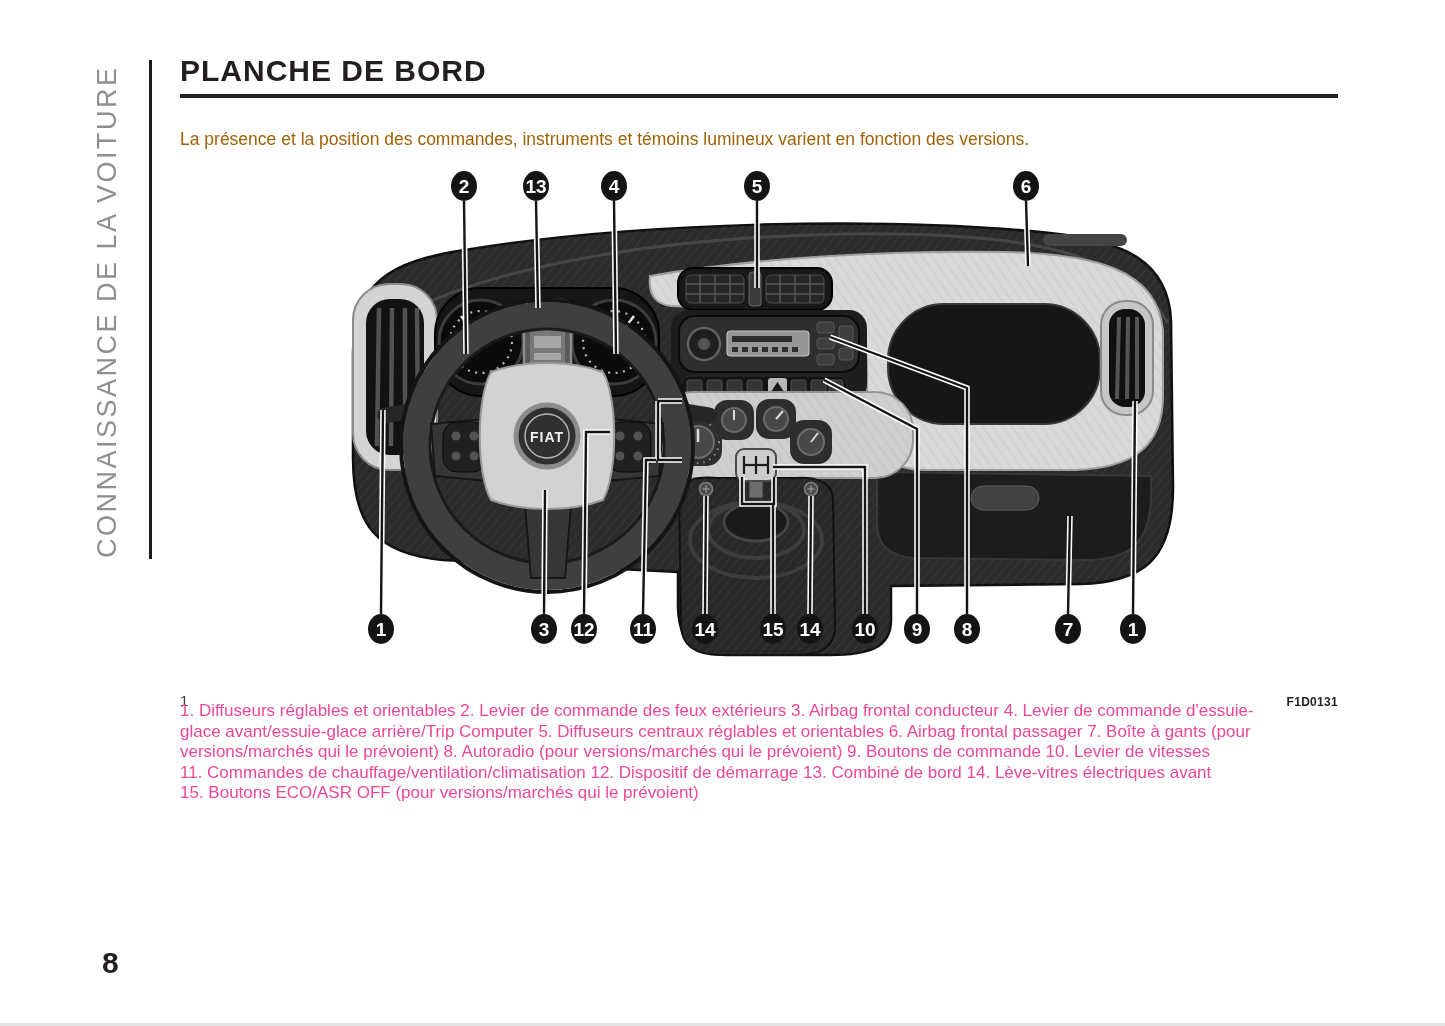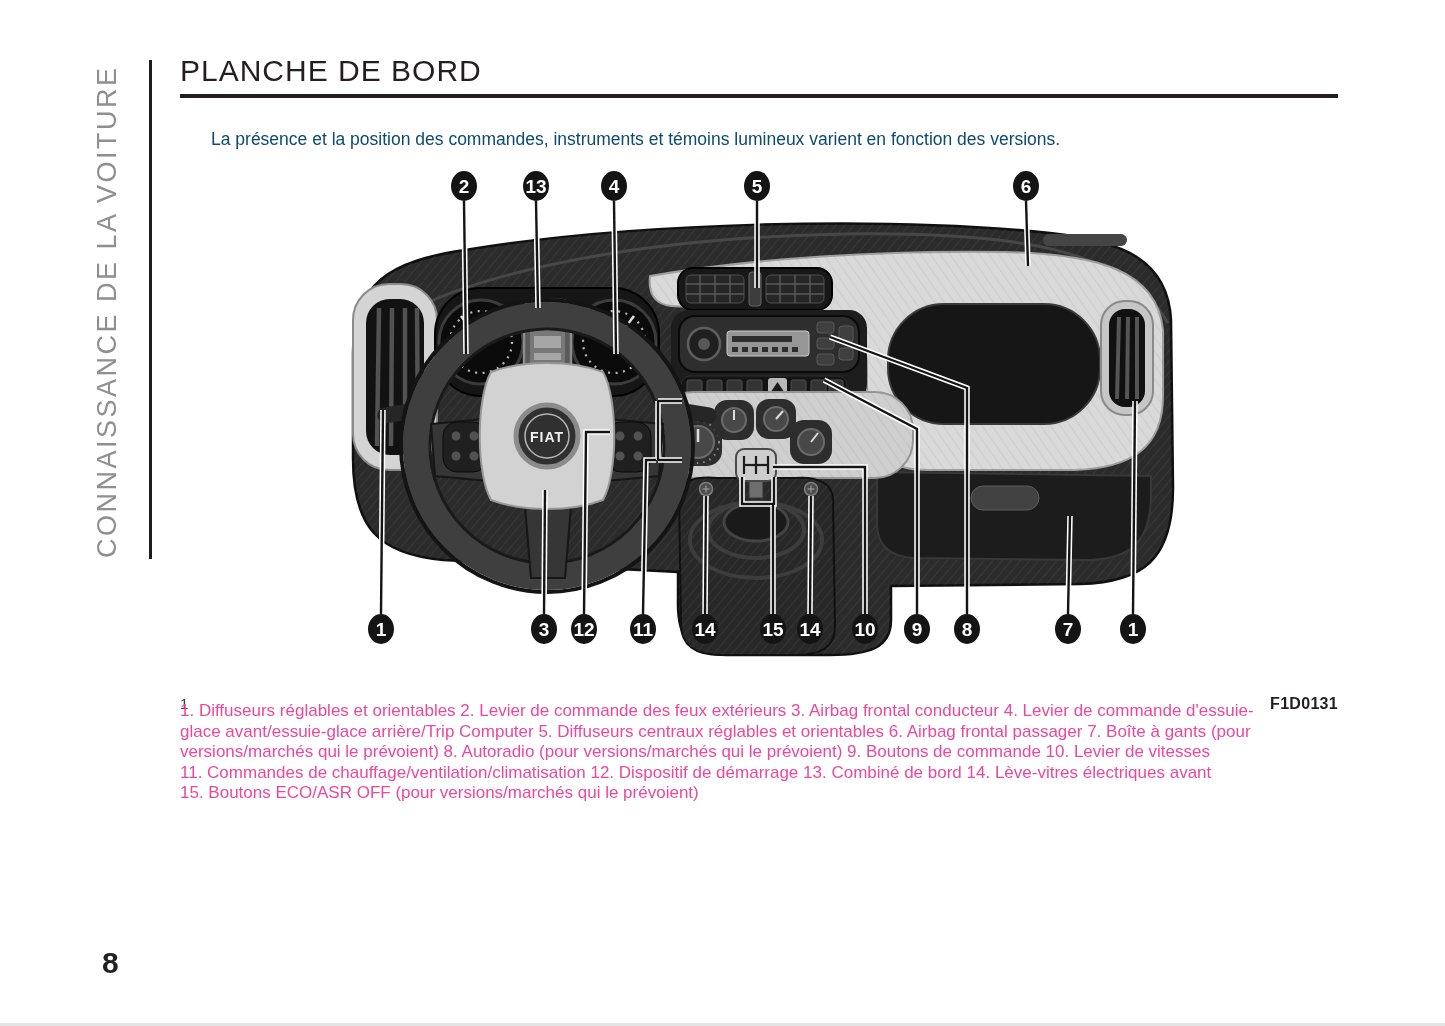--- a/index.html
+++ b/index.html
@@ -13,35 +13,35 @@
   .side-label{
     position:absolute; left:92px; top:60px; height:498px; width:40px;
     writing-mode:vertical-rl; transform:rotate(180deg);
     font-size:27px; letter-spacing:2.5px; color:#8f8f8f; white-space:nowrap;
   }
   .side-rule{
     position:absolute; left:149px; top:60px; width:3px; height:499px; background:#1c1c1c;
   }
   .title-block{ position:absolute; left:180px; top:54px; width:1158px; }
   .page-title{
-    margin:0; font-size:30px; font-weight:normal; letter-spacing:1px; color:#231f20;
+    margin:0; font-size:30px; font-weight:bold; letter-spacing:1px; color:#231f20;
   }
   .title-rule{ margin-top:6px; height:4px; width:100%; background:#231f20; }
   .intro{
     position:absolute; left:180px; top:111px; width:1160px;
-    font-size:17.5px; color:#0c4a6e;margin-left:31px;
+    font-size:17.5px; color:#a16207;
   }
   .figure-wrap{ position:absolute; left:325px; top:158px; width:860px; height:500px; }
   .figure-wrap svg{ width:100%; height:100%; display:block; }
   .fig-footer{
     position:absolute; left:180px; top:659px; width:1158px;
     display:flex; justify-content:space-between; align-items:baseline;
   }
   .fig-number{ font-size:15px; color:#3a3a3a; }
-  .fig-code{ font-size:16px; font-weight:bold; color:#231f20; letter-spacing:0.3px;margin-top:36px; }
+  .fig-code{ font-size:12px; font-weight:bold; color:#231f20; letter-spacing:0.3px;margin-top:36px; }
   .legend{
     position:absolute; left:180px; top:701px; width:1175px;
     font-size:17px; line-height:20.6px; color:#ec4899; white-space:pre-line;
   }
   .page-number{
     position:absolute; left:102px; top:946px;
     font-size:30px; font-weight:bold; color:#231f20;
   }
   .bottom-edge{ position:absolute; left:0; top:1023px; width:100%; height:3px; background:#e4e4e4; }
 </style>

